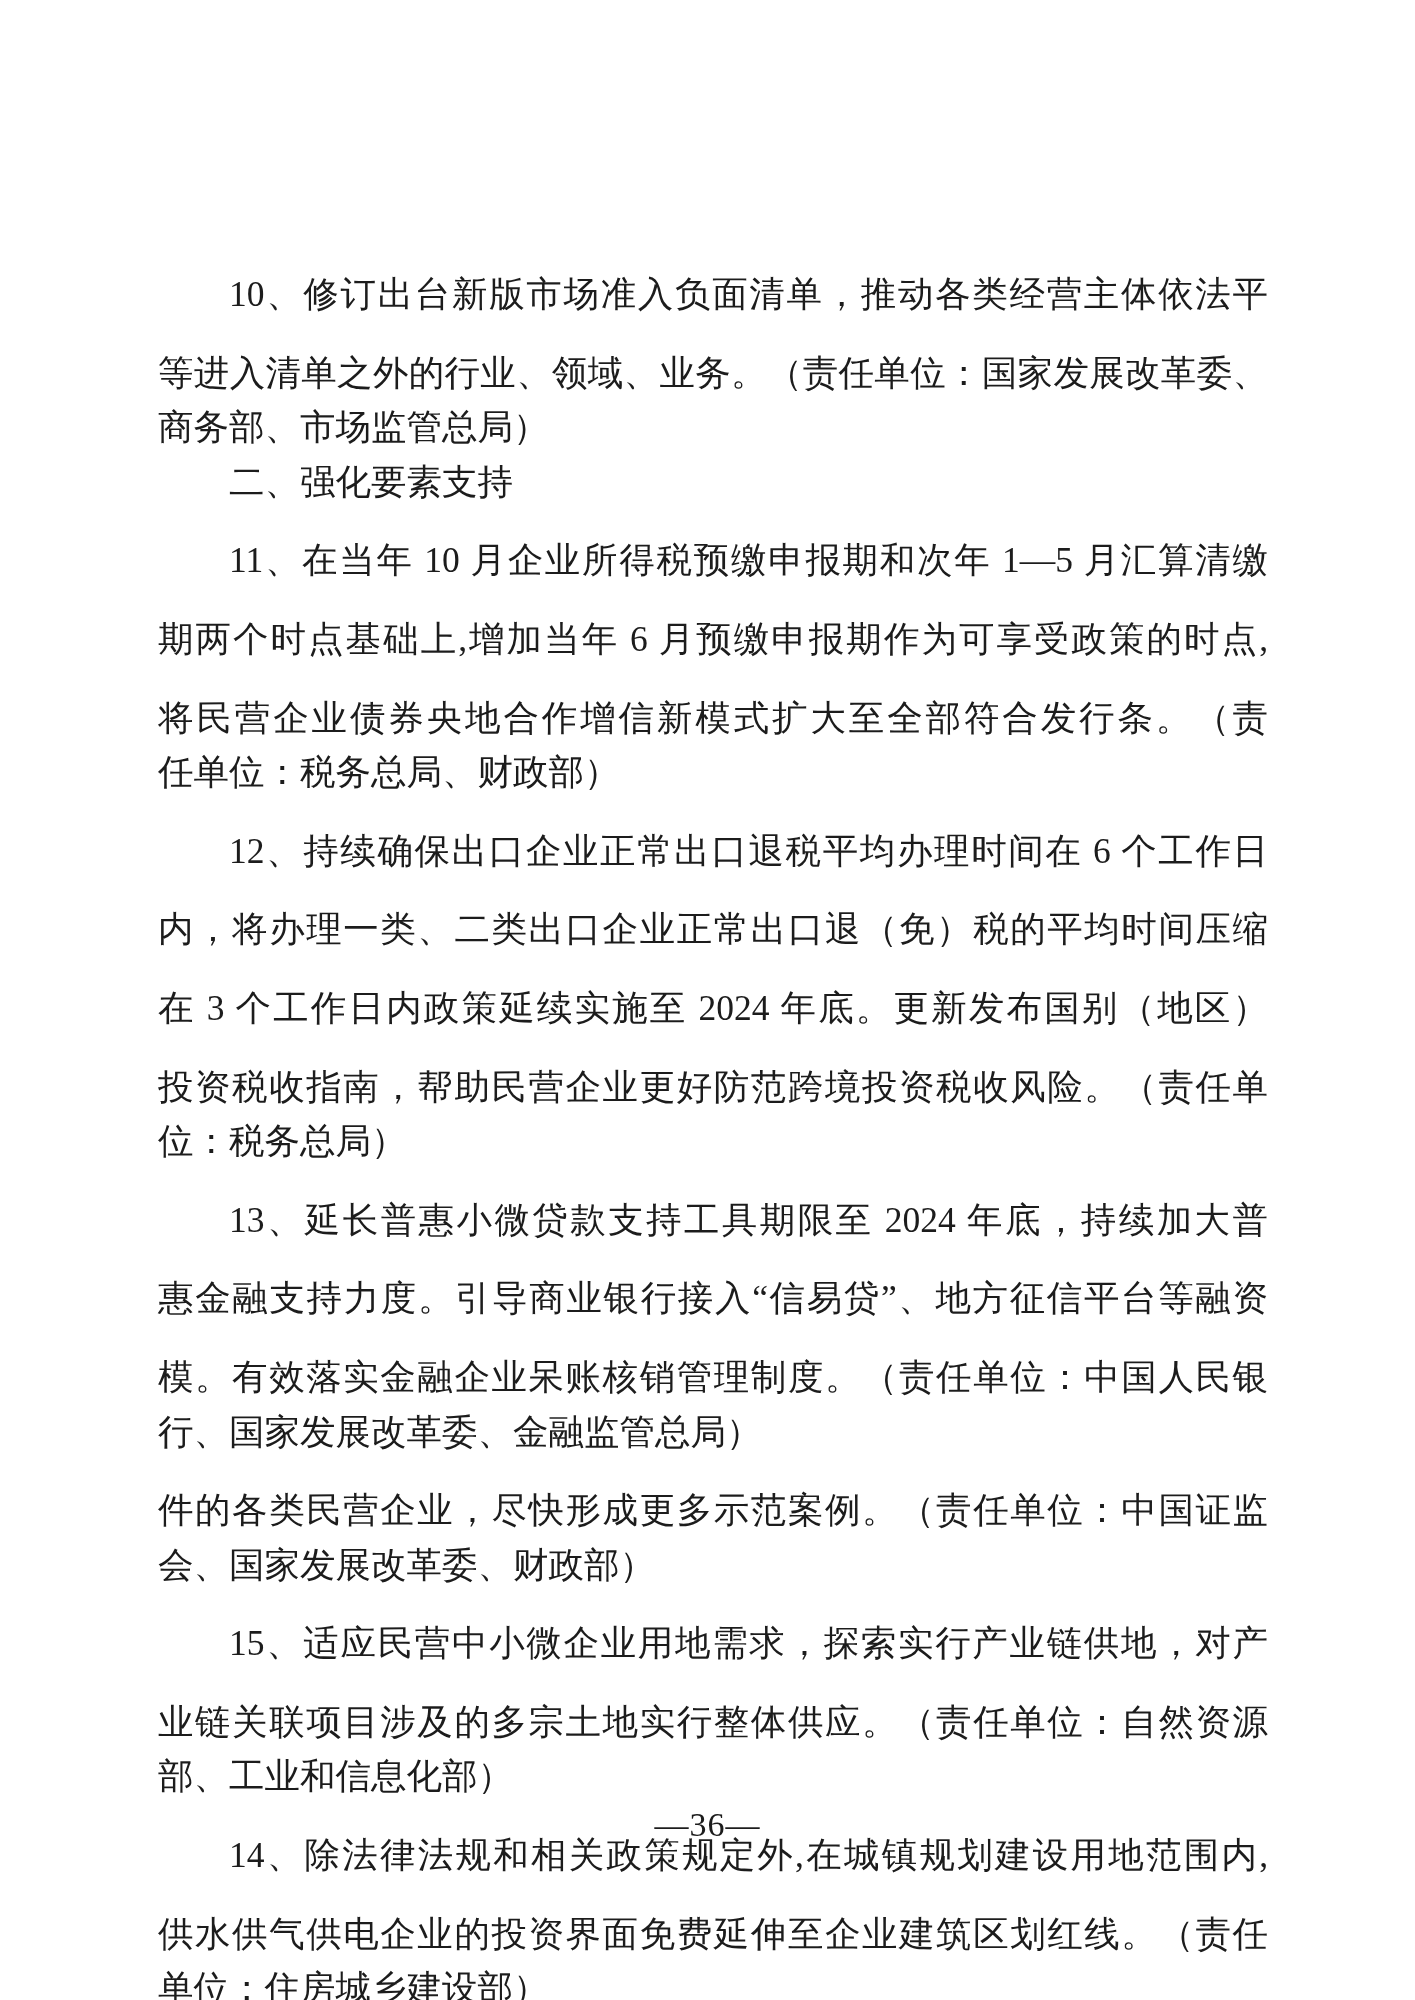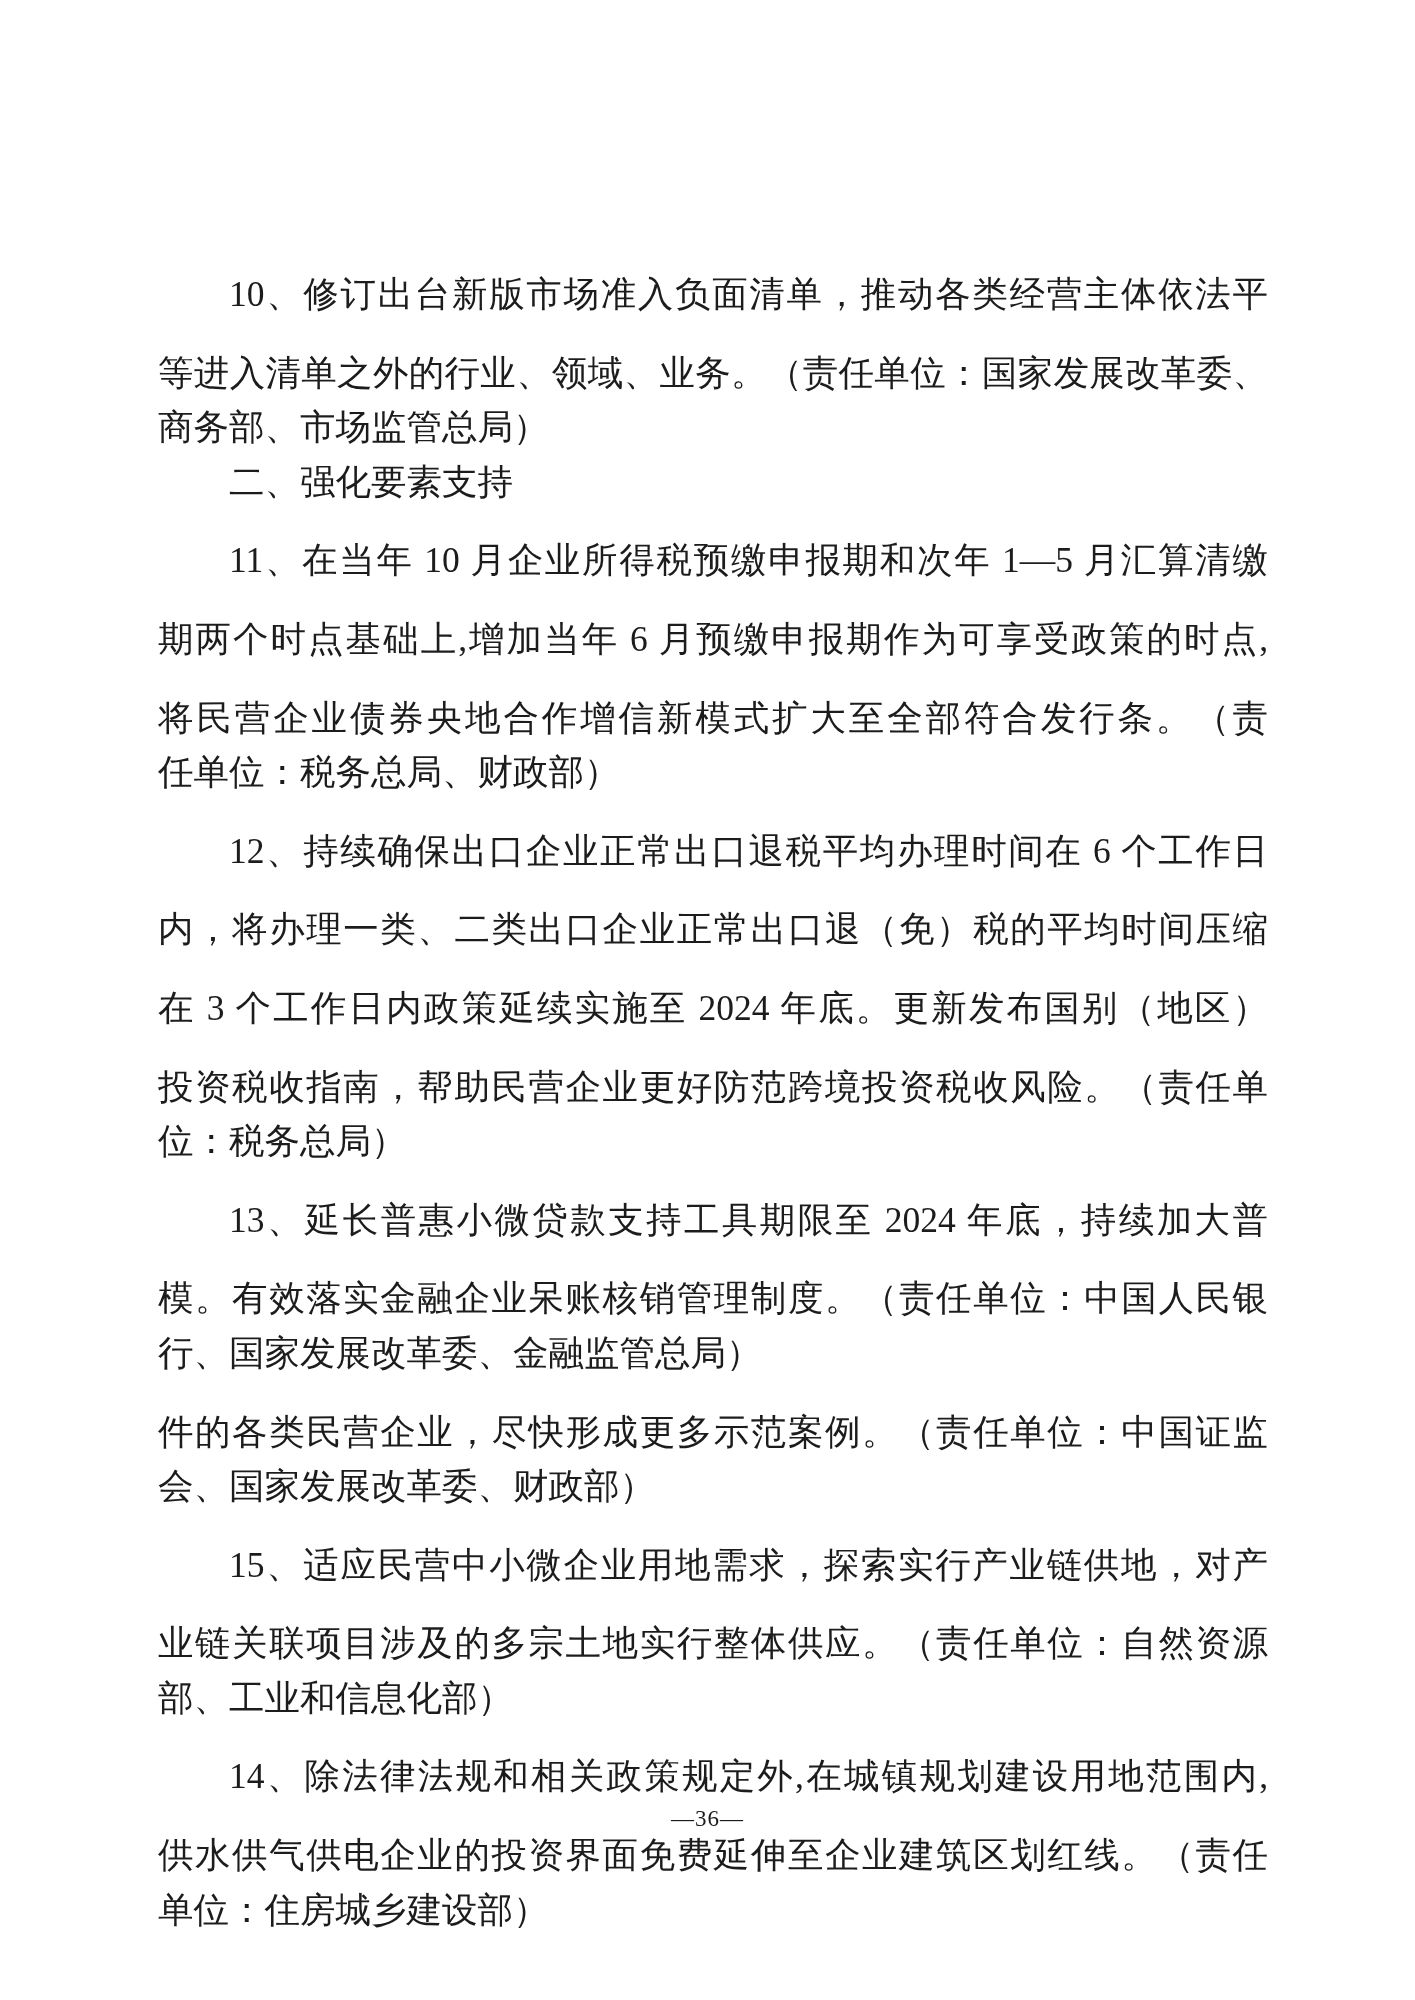--- a/index.html
+++ b/index.html
@@ -30,21 +30,21 @@
     text-align: justify;
     text-align-last: justify;
     margin-top: 24px;
   }
   .pagenum {
     position: absolute;
     top: 1806px;
     left: 0;
     width: 100%;
     text-align: center;
-    font-size: 23px;
+    font-size: 34px;
     letter-spacing: 1px;
     color: #1c1c1c;
   }
 </style>
 </head>
 <body>
 
 <main class="doc">
     <div class="para">
       <div class="line indent just">10、修订出台新版市场准入负面清单，推动各类经营主体依法平</div>
@@ -62,20 +62,21 @@
     </div>
     <div class="para">
       <div class="line indent just">12、持续确保出口企业正常出口退税平均办理时间在 6 个工作日</div>
       <div class="line just">内，将办理一类、二类出口企业正常出口退（免）税的平均时间压缩</div>
       <div class="line just">在 3 个工作日内政策延续实施至 2024 年底。更新发布国别（地区）</div>
       <div class="line just">投资税收指南，帮助民营企业更好防范跨境投资税收风险。（责任单</div>
       <div class="line">位：税务总局）</div>
     </div>
     <div class="para">
       <div class="line indent just">13、延长普惠小微贷款支持工具期限至 2024 年底，持续加大普</div>
+      <div class="line just">惠金融支持力度。引导商业银行接入“信易贷”、地方征信平台等融资</div>
       <div class="line just">模。有效落实金融企业呆账核销管理制度。（责任单位：中国人民银</div>
       <div class="line">行、国家发展改革委、金融监管总局）</div>
     </div>
     <div class="para">
       <div class="line just">件的各类民营企业，尽快形成更多示范案例。（责任单位：中国证监</div>
       <div class="line">会、国家发展改革委、财政部）</div>
     </div>
     <div class="para">
       <div class="line indent just">15、适应民营中小微企业用地需求，探索实行产业链供地，对产</div>
       <div class="line just">业链关联项目涉及的多宗土地实行整体供应。（责任单位：自然资源</div>

